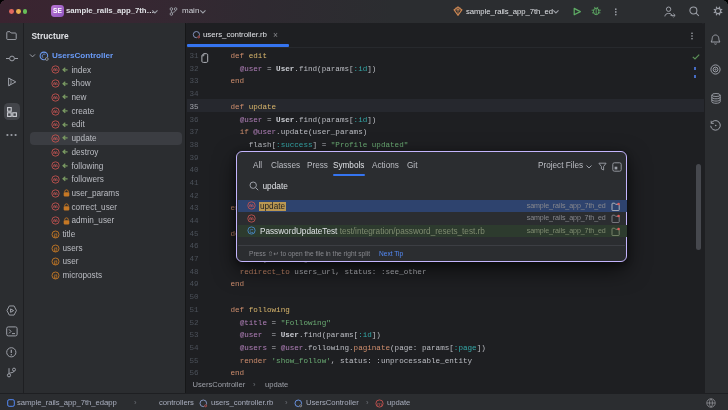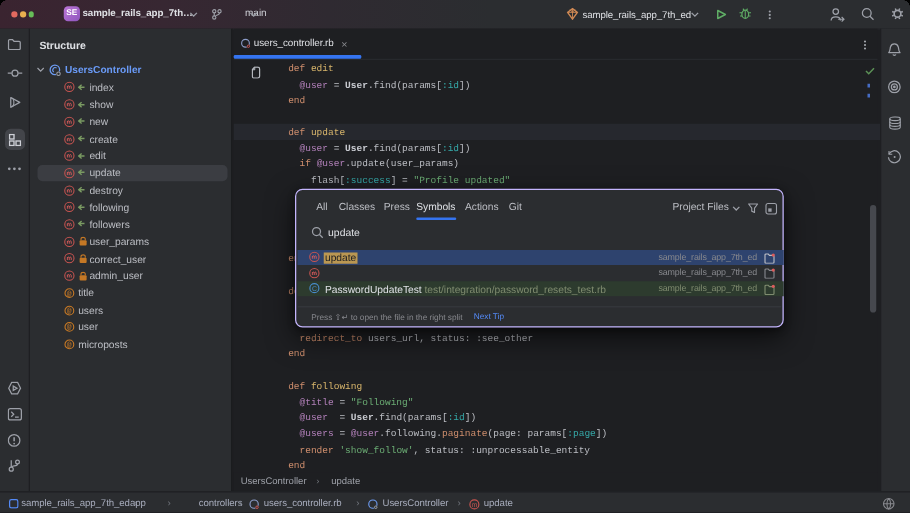--- a/index.html
+++ b/index.html
@@ -11,21 +11,21 @@
   #topbar { left:0; top:0; width:728px; height:23.5px; border-bottom:1px solid #222327;
     background:linear-gradient(90deg,#3A2430 0%,#372732 18%,#2F2A31 36%,#2B2D30 54%,#2B2D30 100%); }
   .tl { width:4.9px; height:4.9px; border-radius:50%; top:9.1px; }
   #tl1 { left:9.2px; background:#E2695F; }
   #tl2 { left:15.9px; background:#E9B04F; }
   #tl3 { left:22.5px; background:#67BE58; }
   #sebadge { left:51px; top:4.8px; width:13px; height:12.6px; border-radius:3.4px;
     background:linear-gradient(135deg,#BC76D6 0%,#8E55BE 100%);
     color:#fff; font-size:6.6px; font-weight:bold; text-align:center; line-height:12.6px; }
   #projname { left:66px; top:6.4px; font-size:7.8px; letter-spacing:-0.05px; font-weight:600; color:#DFE1E5; }
-  #branchname { left:196px; top:6.4px; font-size:8px; color:#CED0D6; }
+  #branchname { left:182px; top:6.4px; font-size:8px; color:#CED0D6; }
   #runname { left:466px; top:6.5px; font-size:7.7px; letter-spacing:-0.05px; color:#DFE1E5; }
 
   
   #leftstrip { left:0; top:23px; width:24px; height:370px; background:#2B2D30; border-right:1px solid #1E1F22; }
   #structsel { left:3.5px; top:103px; width:16.5px; height:16.5px; background:#43454A; border-radius:4.5px; }
 
   
   #tree { left:24px; top:23px; width:162px; height:370px; background:#2B2D30; border-right:1px solid #161718; }
   #treehdr { left:7.5px; top:30.5px; font-size:8.4px; font-weight:700; color:#DFE1E5; }
   .trow { position:absolute; left:0; width:162px; height:13.7px; font-size:8.2px; color:#BCBEC4; }
@@ -367,20 +367,46 @@
     </svg>
     <div class="abs" id="tabtext">users_controller.rb</div>
     <div class="abs" id="tabx">×</div>
     <div class="abs" id="tabunder"></div>
     <svg class="abs" style="left:503px;top:9px" width="5" height="12">
         <circle cx="2" cy="1.2" r="0.75" fill="#B7BBC2"></circle>
         <circle cx="2" cy="4" r="0.75" fill="#B7BBC2"></circle>
         <circle cx="2" cy="6.8" r="0.75" fill="#B7BBC2"></circle>
       </svg>
 
+    <pre class="code abs" id="gutter">31
+32
+33
+34
+<span id="ln35">35</span>
+36
+37
+38
+39
+40
+41
+42
+43
+44
+45
+46
+47
+48
+49
+50
+51
+52
+53
+54
+55
+56</pre>
 
     <pre class="code abs" id="codebody"><span class="kw">def</span> <span class="fn">edit</span>
   <span class="iv">@user</span> = <span class="cn">User</span>.find(params[<span class="sym">:id</span>])
 <span class="kw">end</span>
 
 <span class="kw">def</span> <span class="fn">update</span>
   <span class="iv">@user</span> = <span class="cn">User</span>.find(params[<span class="sym">:id</span>])
   <span class="kw">if</span> <span class="iv">@user</span>.update(user_params)
     flash[<span class="sym">:success</span>] = <span class="st">"Profile updated"</span>
     <span class="rl">redirect_to</span> <span class="iv">@user</span>

